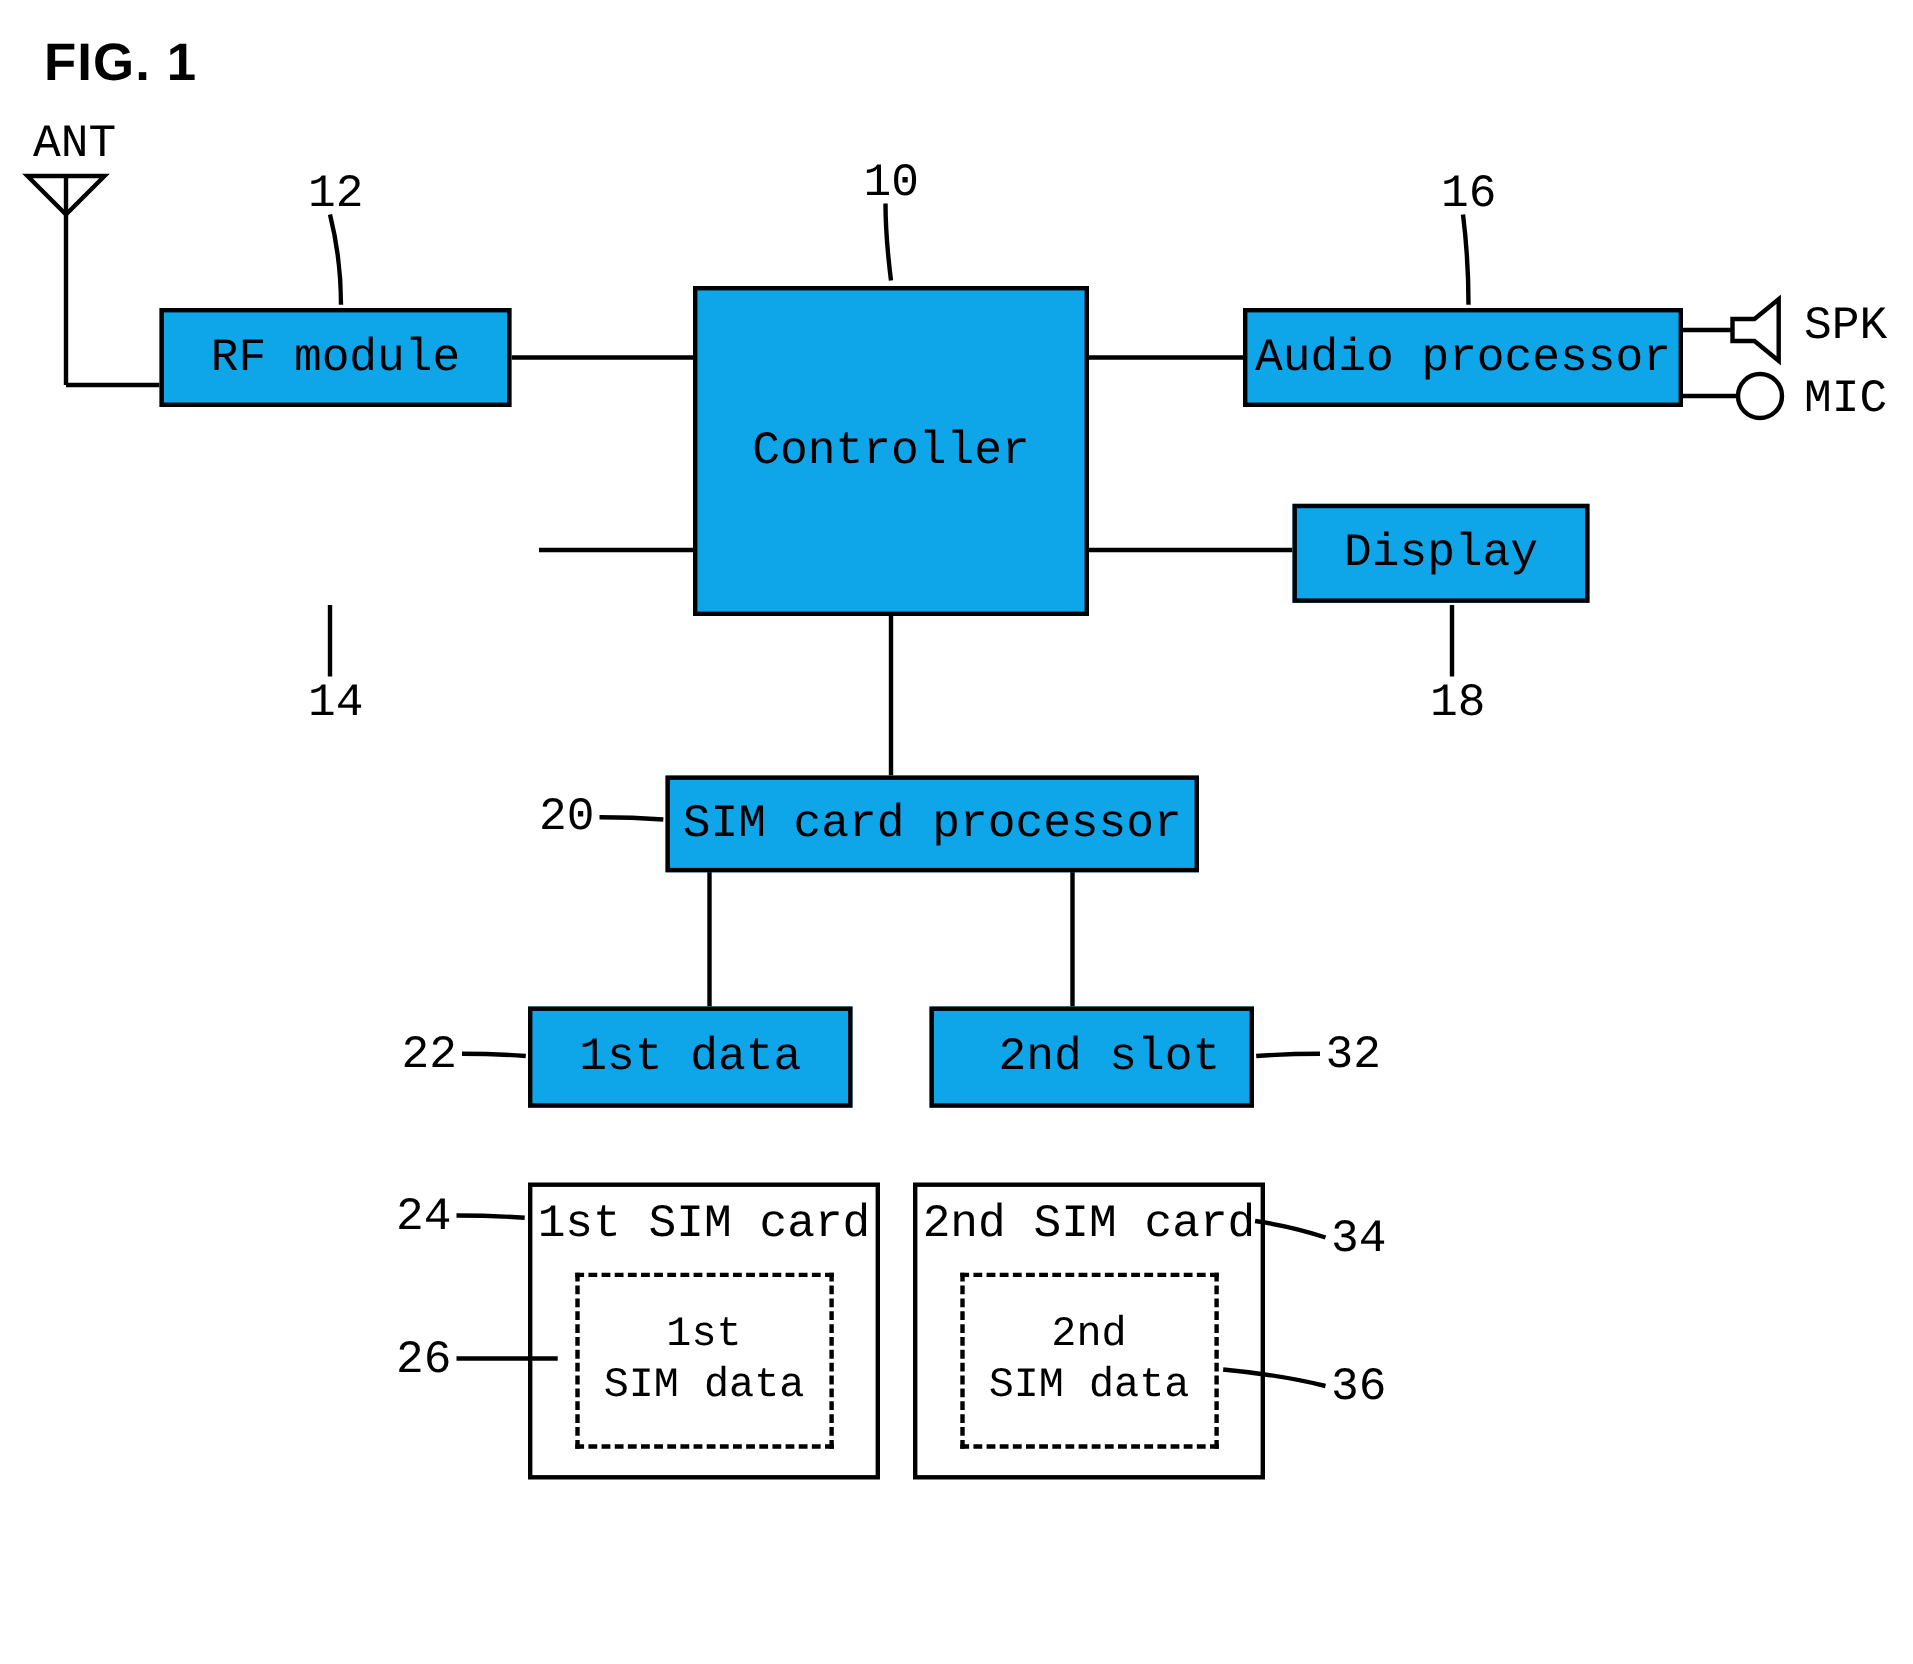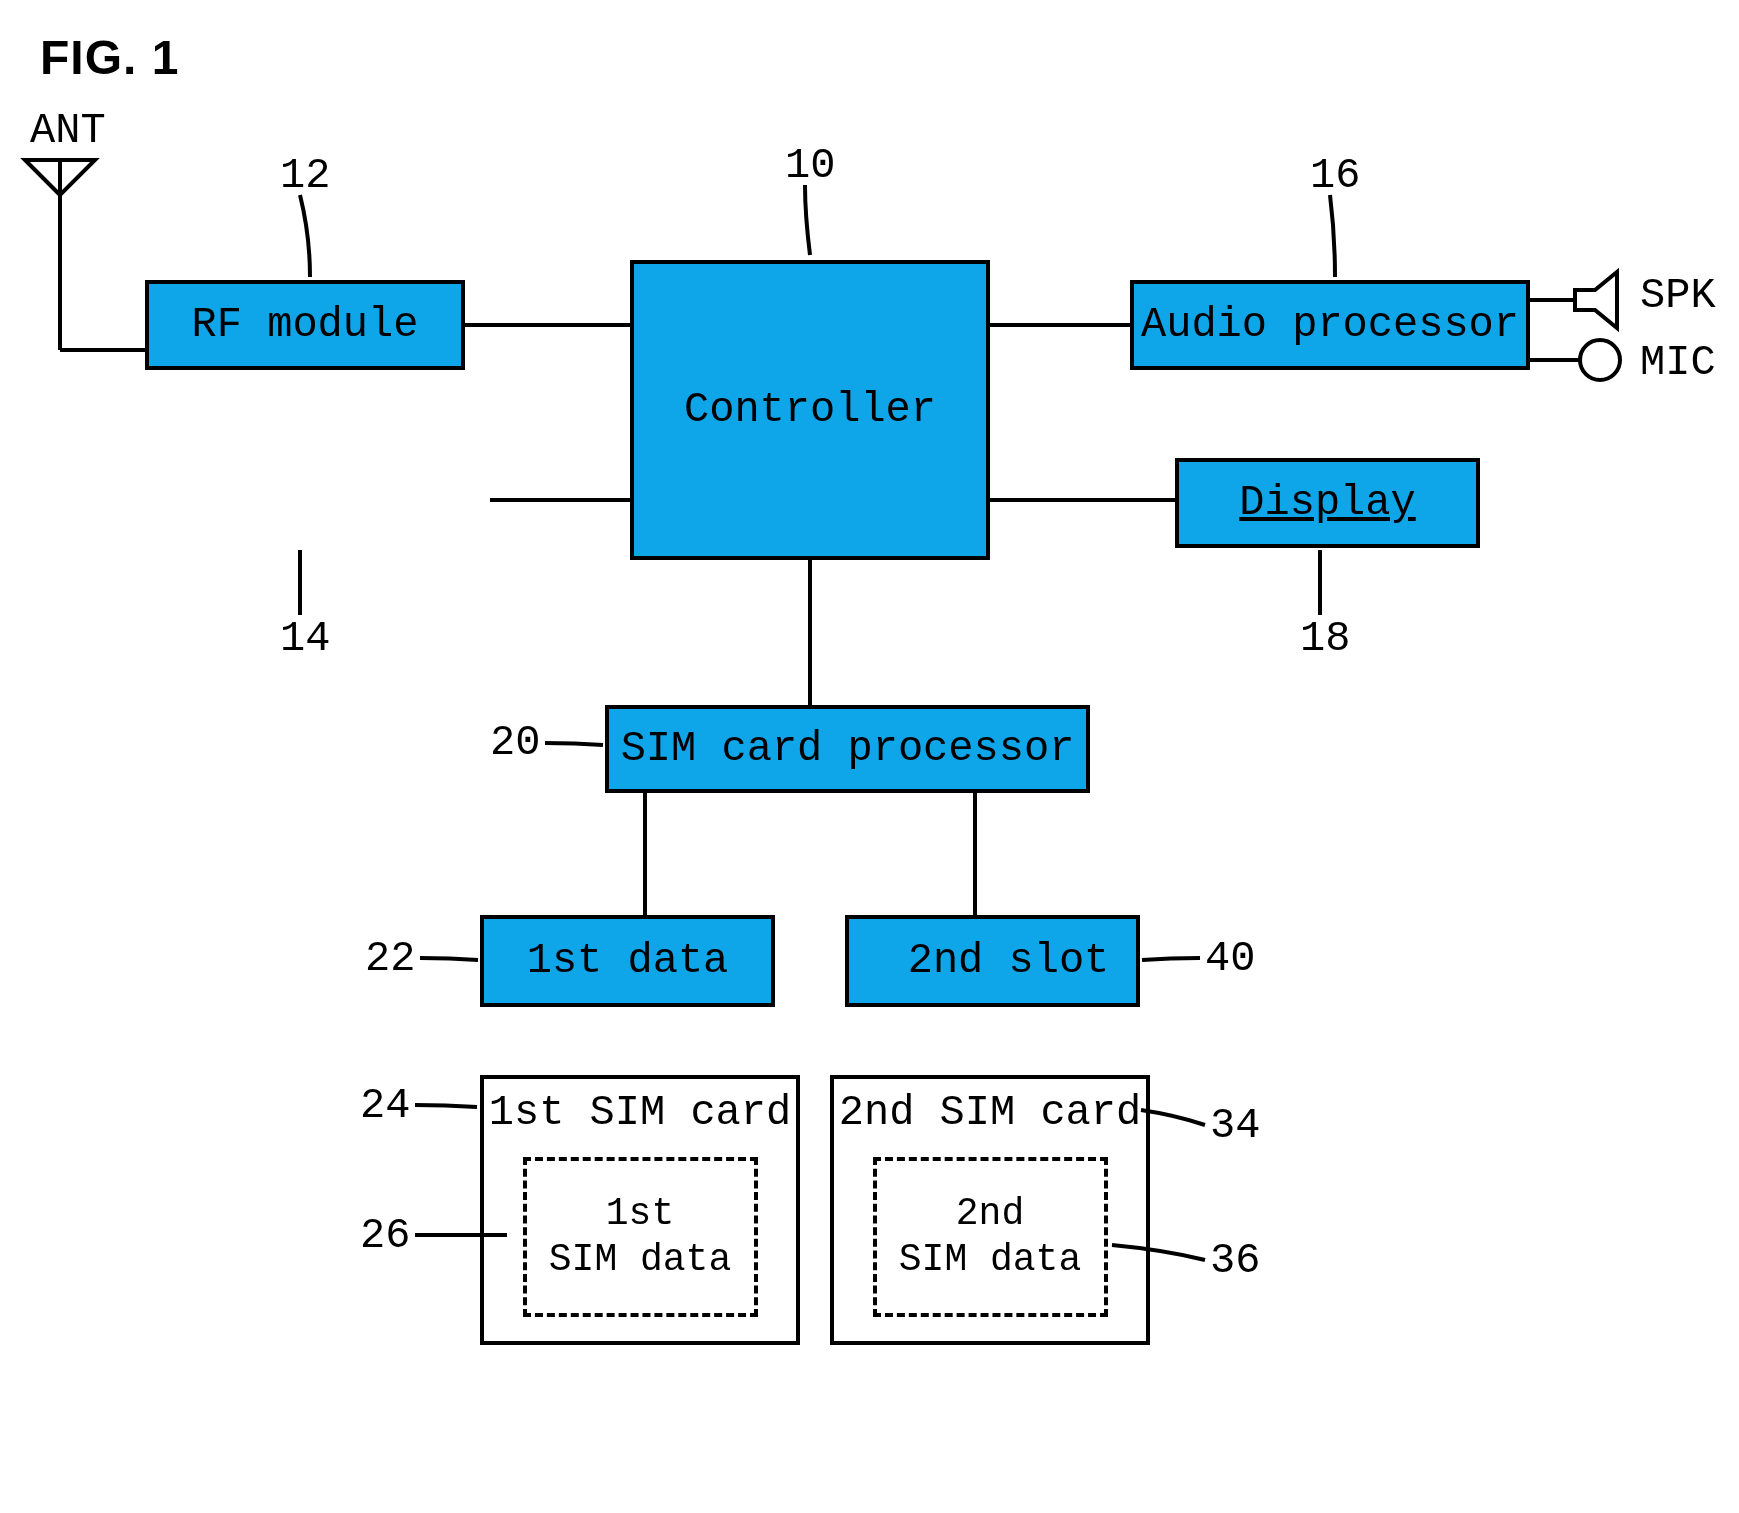--- a/index.html
+++ b/index.html
@@ -138,40 +138,40 @@
 <span class="abs" style="left:1570px; top:270px; width:55px; height:60px;"></span>
 <span class="abs" style="left:1575px; top:335px; width:50px; height:50px;"></span>
 
 <div class="abs label" style="left:785px; top:145px;">10</div>
 <div class="abs label" style="left:280px; top:155px;">12</div>
 <div class="abs label" style="left:280px; top:618px;">14</div>
 <div class="abs label" style="left:1310px; top:155px;">16</div>
 <div class="abs label" style="left:1300px; top:618px;">18</div>
 <div class="abs label" style="left:490px; top:722px;">20</div>
 <div class="abs label" style="left:365px; top:938px;">22</div>
-<div class="abs label" style="left:1205px; top:938px;">40</div>
+<div class="abs label" style="left:1205px; top:938px;">32</div>
 <div class="abs label" style="left:360px; top:1085px;">24</div>
 <div class="abs label" style="left:360px; top:1215px;">26</div>
 <div class="abs label" style="left:1210px; top:1105px;">34</div>
 <div class="abs label" style="left:1210px; top:1240px;">36</div>
 
 <div class="abs box" style="left:630px; top:260px; width:360px; height:300px;">
   <span>Controller</span>
 </div>
 
 <div class="abs box" style="left:145px; top:280px; width:320px; height:90px;">
   <span>RF module</span>
 </div>
 
 
 <div class="abs box" style="left:1130px; top:280px; width:400px; height:90px;">
   <span>Audio processor</span>
 </div>
 
-<div class="abs box" style="left:1175px; top:458px; width:305px; height:90px;text-decoration:underline;">
+<div class="abs box" style="left:1175px; top:458px; width:270px; height:90px;">
   <span>Display</span>
 </div>
 
 <div class="abs box" style="left:605px; top:705px; width:485px; height:88px;">
   <span>SIM card processor</span>
 </div>
 
 <div class="abs box" style="left:480px; top:915px; width:295px; height:92px;">
   <span>1st data</span>
 </div>

